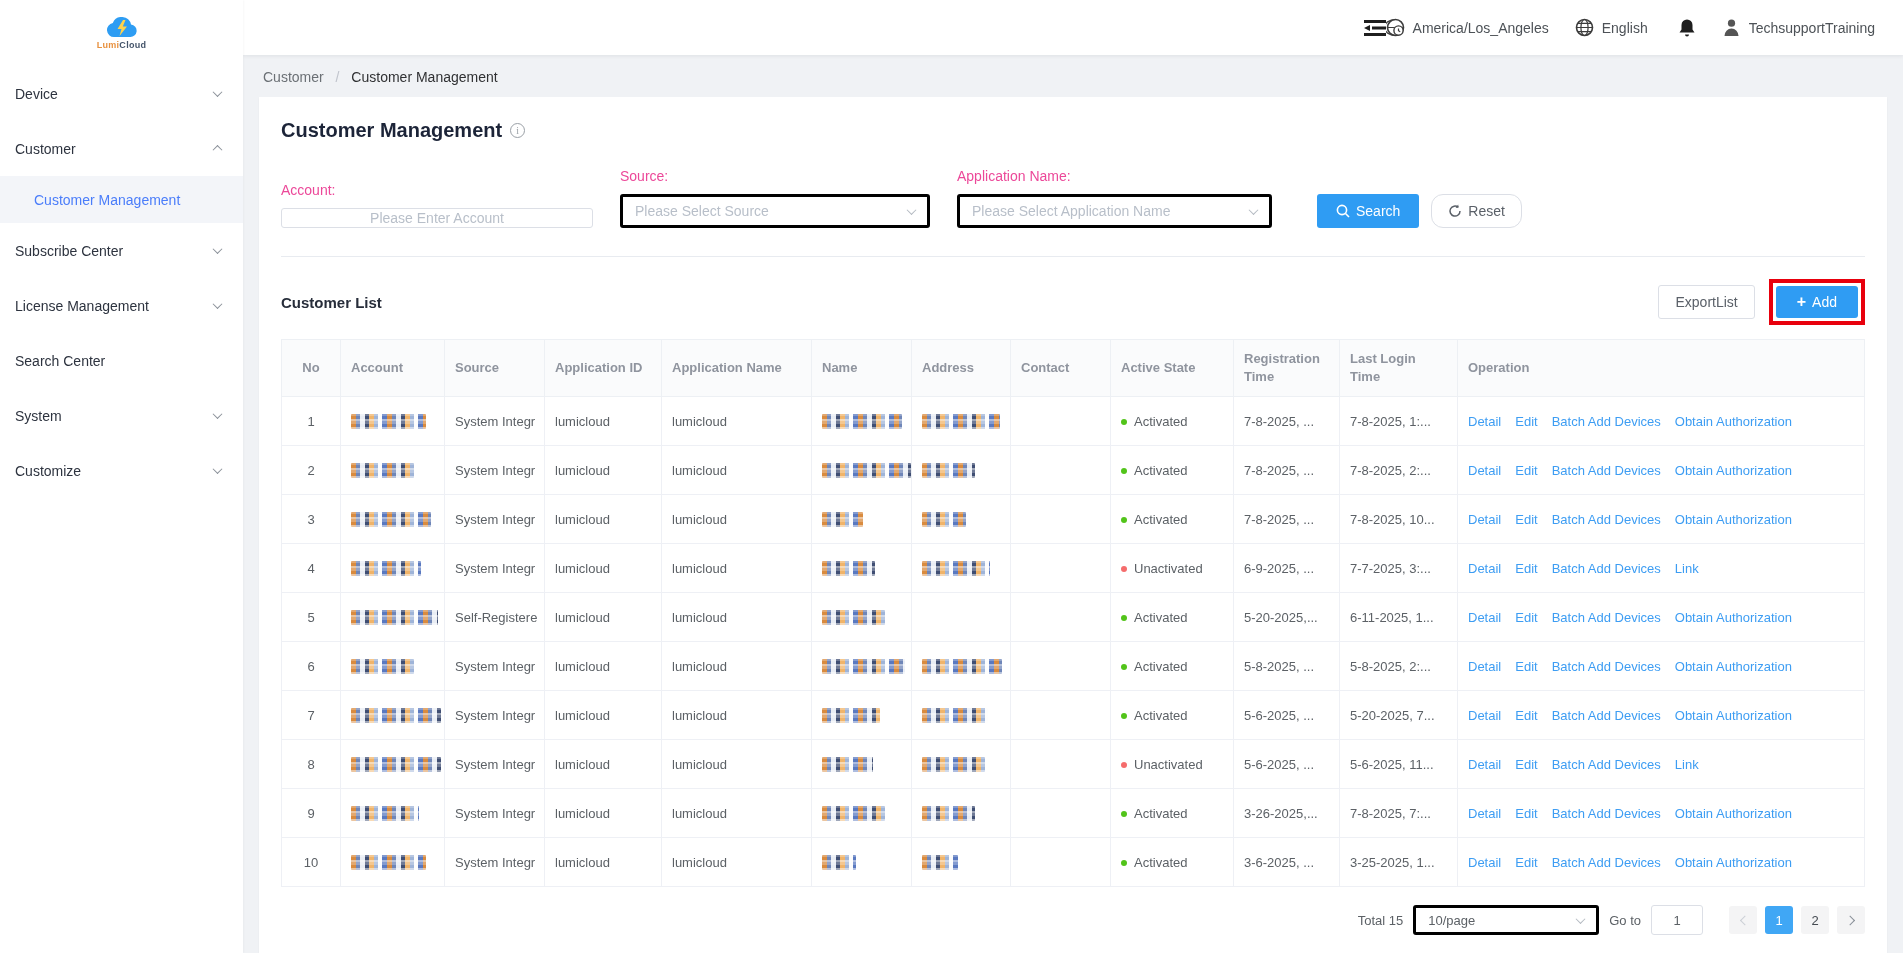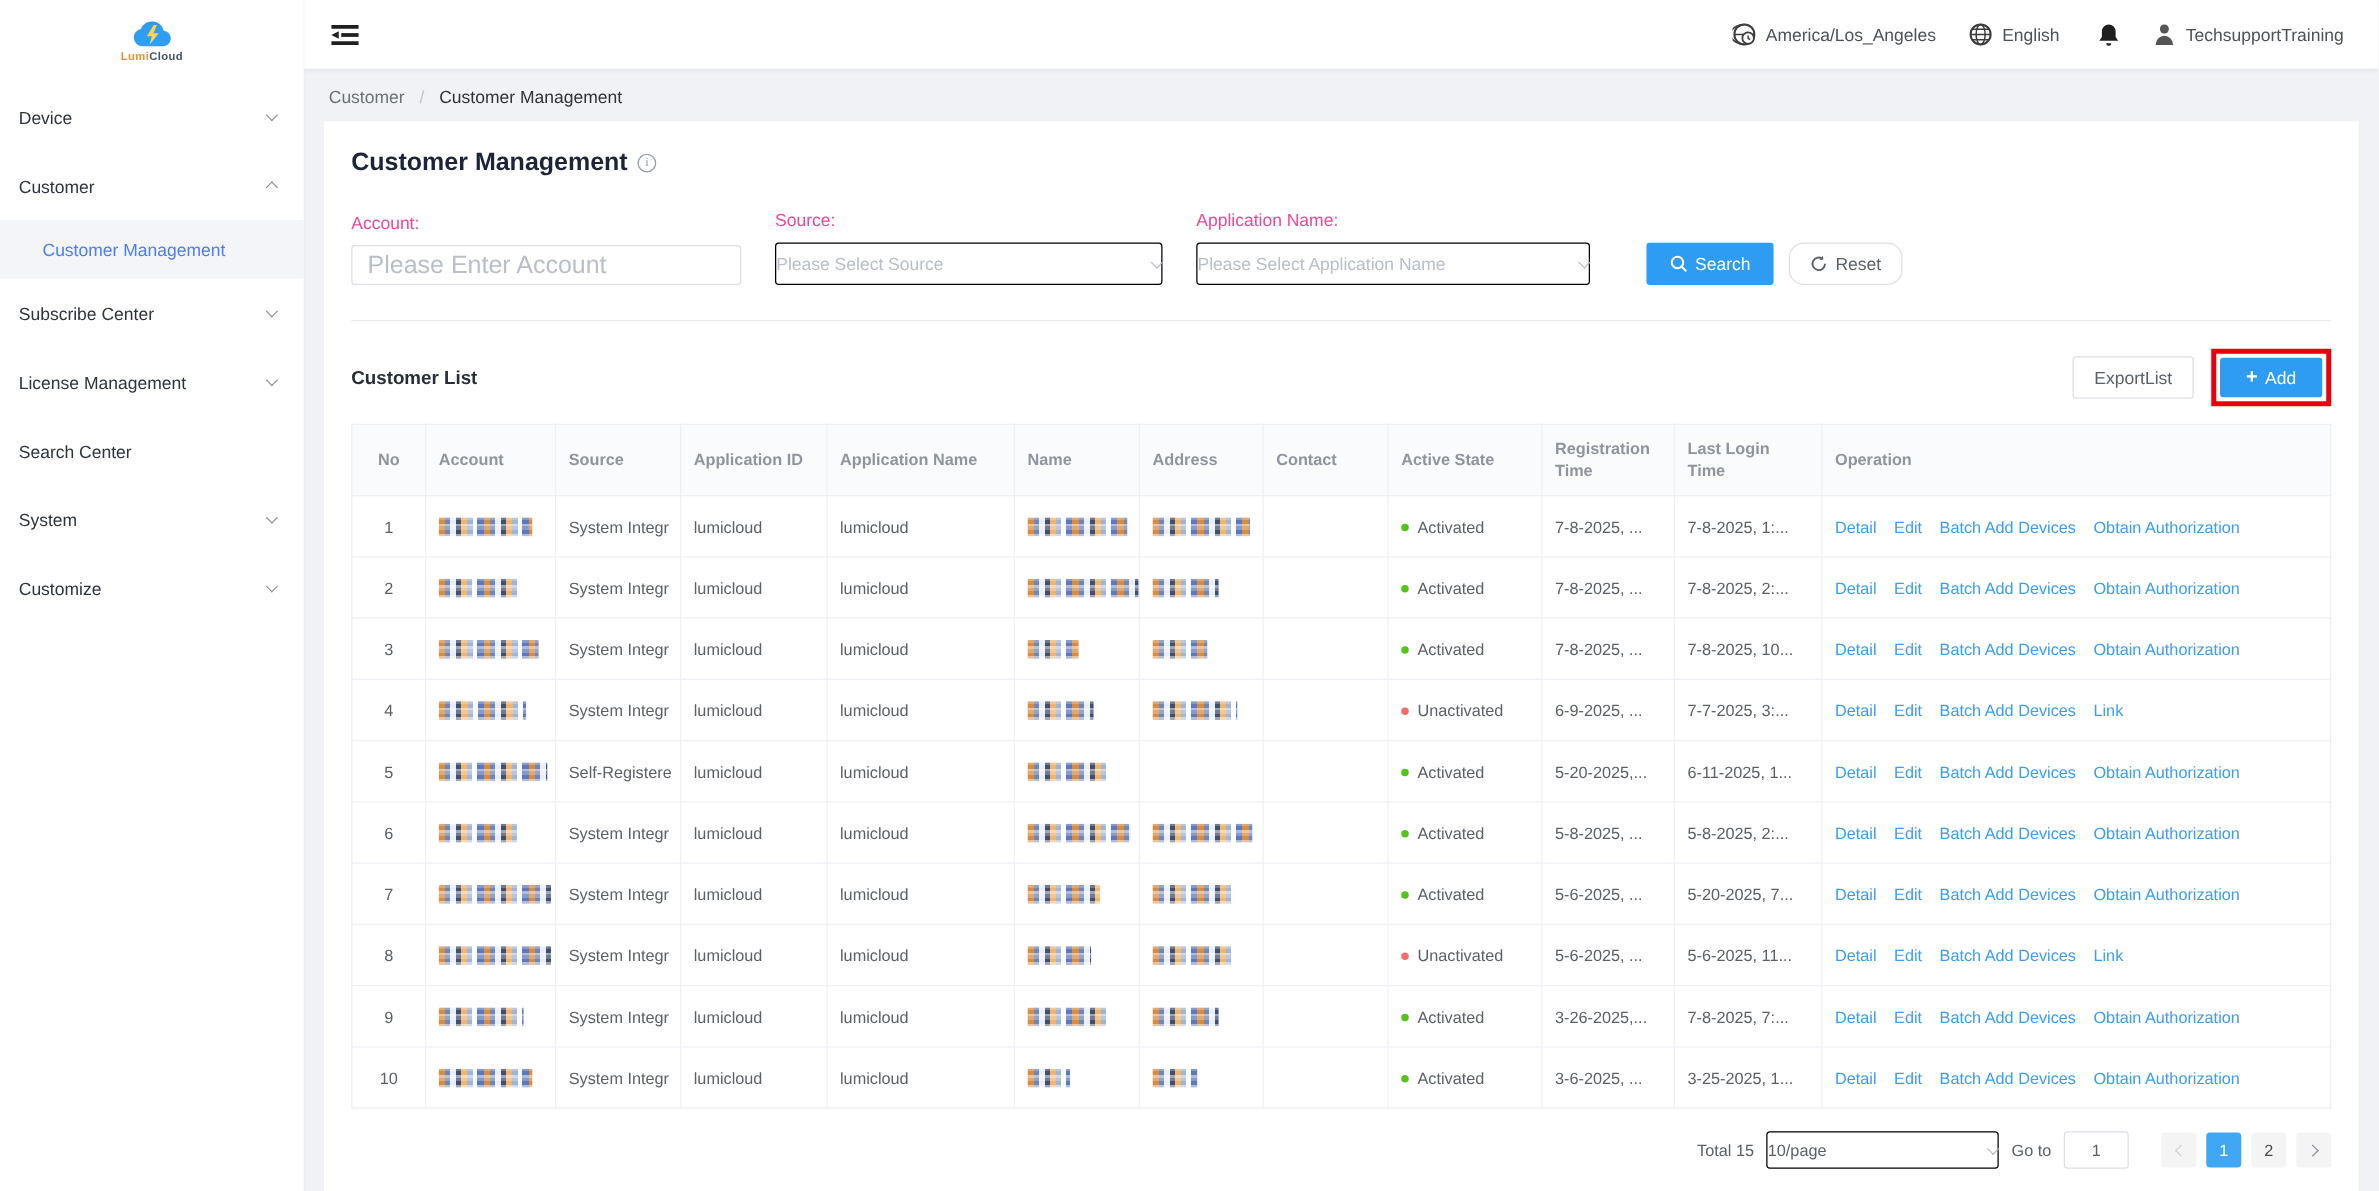--- a/index.html
+++ b/index.html
@@ -16,44 +16,44 @@
   .logo-text .p2 { color:#44546a; }
   .menu { padding-top:8px; }
   .menu-item { height:55px; display:flex; align-items:center; justify-content:space-between; padding:0 22px 0 15px; font-size:14px; color:#2d333f; cursor:pointer; }
   .submenu-item { height:47px; display:flex; align-items:center; padding-left:34px; font-size:14px; background:#f3f5f9; color:#4a7dfa; cursor:pointer; }
   .chev { width:7px; height:7px; border-right:1.5px solid #8a9099; border-bottom:1.5px solid #8a9099; display:inline-block; }
   .chev.down { transform:rotate(45deg) translate(-1px,-1px); }
   .chev.up { transform:rotate(-135deg) translate(-1px,-1px); }
 
   
   .main { flex:1; display:flex; flex-direction:column; min-width:0; }
-  header { height:55px; background:#fff; display:flex; align-items:center; justify-content:space-between; padding:0 28px 0 22px; box-shadow:0 1px 4px rgba(0,21,41,.08); z-index:2; }
+  header { height:55px; background:#fff; display:flex; align-items:center; justify-content:flex-end; padding:0 28px 0 22px; box-shadow:0 1px 4px rgba(0,21,41,.08); z-index:2; }
   .hamburger { cursor:pointer; display:flex; align-items:center; }
   .top-right { display:flex; align-items:center; gap:26px; font-size:14px; color:#4d5257; }
   .hgroup { display:flex; align-items:center; gap:8px; cursor:pointer; }
   .bell-wrap { margin-left:4px; }
 
   
   .content { flex:1; display:flex; flex-direction:column; padding:12px 16px 0; min-height:0; }
   .breadcrumb { font-size:14px; color:#6b7075; margin:2px 0 12px 4px; }
   .breadcrumb .sep { margin:0 8px; color:#c0c4cc; }
   .breadcrumb .last { color:#303133; }
 
   .card { background:#fff; flex:1; padding:22px 22px 0; box-shadow:0 1px 2px rgba(0,0,0,.04); display:flex; flex-direction:column; min-height:0; }
   .title-row { display:flex; align-items:center; gap:8px; margin-bottom:26px; }
   .title-row h1 { font-size:20px; font-weight:bold; color:#1c2438; }
   .info { width:15px; height:15px; border:1px solid #9aa0a6; border-radius:50%; color:#9aa0a6; font-size:10px; line-height:13px; text-align:center; display:inline-block; font-family:"Liberation Serif",serif; cursor:pointer; }
 
   .filters { display:flex; align-items:flex-end; }
   .fgroup { margin-right:27px; }
   .fgroup label { display:block; font-size:14px; color:#ec4899; margin-bottom:10px; }
-  .fgroup input { width:100%; height:32px; border:1px solid #dcdfe6; border-radius:3px; padding:0 12px; font-size:20px; color:#333; outline:none; font-family:inherit; }
+  .fgroup input { width:100%; height:20px; border:1px solid #dcdfe6; border-radius:3px; padding:0 12px; font-size:14px; color:#333; outline:none; font-family:inherit;text-align:center; }
   .fgroup input::placeholder { color:#b8bfc9; }
   .g1 { width:312px; } .g2 { width:310px; } .g3 { width:315px; }
-  .select { height:34px; border:1px solid #000000; border-radius:3px; display:flex; align-items:center; justify-content:space-between; padding:0 0; cursor:pointer; background:#fff; }
+  .select { height:34px; border:3px solid #000000; border-radius:3px; display:flex; align-items:center; justify-content:space-between; padding:0 12px; cursor:pointer; background:#fff; }
   .select .ph { font-size:14px; color:#b8bfc9; }
   .select .chev { border-color:#b4bac2; }
 
   .btn { height:34px; border-radius:3px; font-size:14px; display:inline-flex; align-items:center; justify-content:center; gap:6px; cursor:pointer; border:1px solid transparent; font-family:inherit; }
   .btn.primary { background:#2f9cf3; color:#fff; padding:0 18px; }
   .btn.plain { background:#fff; color:#5a6068; border-color:#dcdfe6; padding:0 16px; }
   .search-btn { margin-left:18px; }
   .reset-btn { margin-left:12px;border-radius:12px; }
 
   .divider { border-top:1px solid #e8ebf0; margin-top:28px; }

